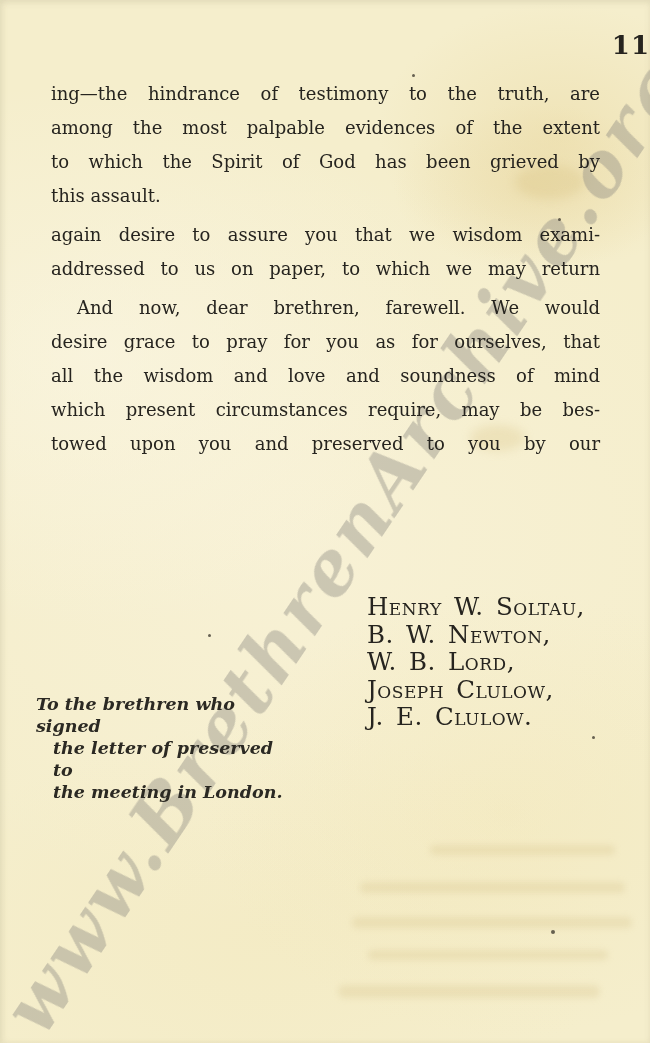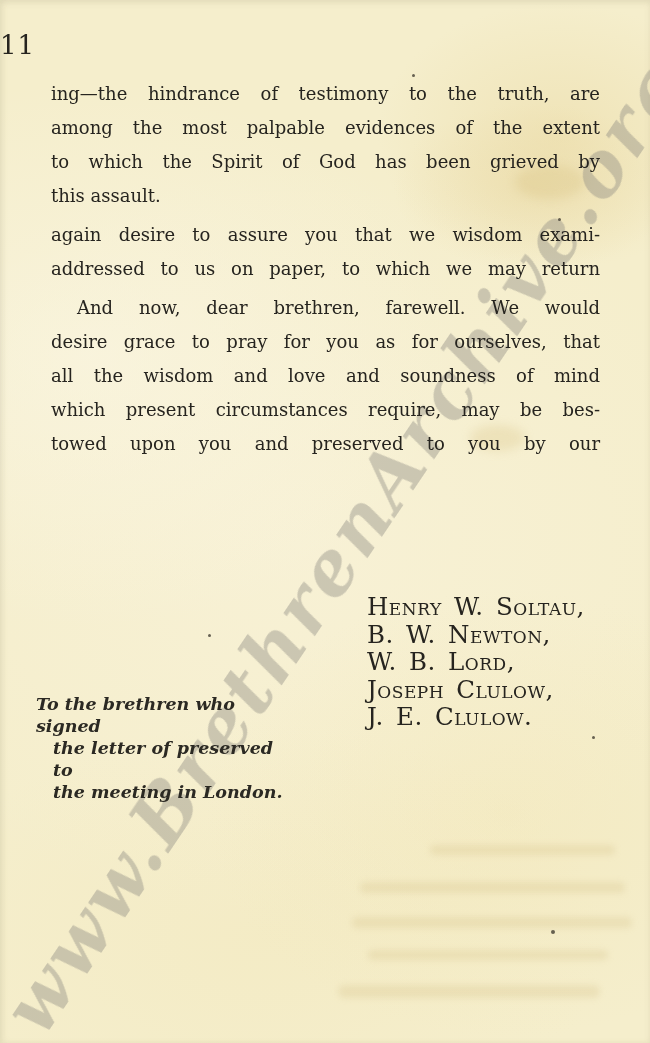--- a/index.html
+++ b/index.html
@@ -16,22 +16,22 @@
       radial-gradient(ellipse 520px 380px at 14% 34%, rgba(251,247,230,0.55), transparent 72%),
       radial-gradient(ellipse 430px 320px at 78% 78%, rgba(240,226,172,0.30), transparent 70%),
       radial-gradient(ellipse 480px 300px at 40% 90%, rgba(241,229,180,0.28), transparent 72%),
       radial-gradient(ellipse 620px 520px at 46% 52%, rgba(250,244,222,0.50), transparent 75%),
       #f5eecc;
     box-shadow: inset 0 3px 6px rgba(120,110,80,0.10), inset 3px 0 6px rgba(120,110,80,0.08);
   }
 
   .pageno {
     position:absolute; top:30px; left:0; width:100%;
-    text-align:left;
-    font-size:26px; font-weight:normal; letter-spacing:1px;
+    text-align:right;
+    font-size:26px; font-weight:bold; letter-spacing:1px;
     z-index:5;
   }
 
   .body-text {
     position:absolute; left:51px; top:77px; width:549px;
     font-size:18px; line-height:34px;
     z-index:5;
   }
   .para { margin:0; }
   .para + .para { margin-top:5px; }

